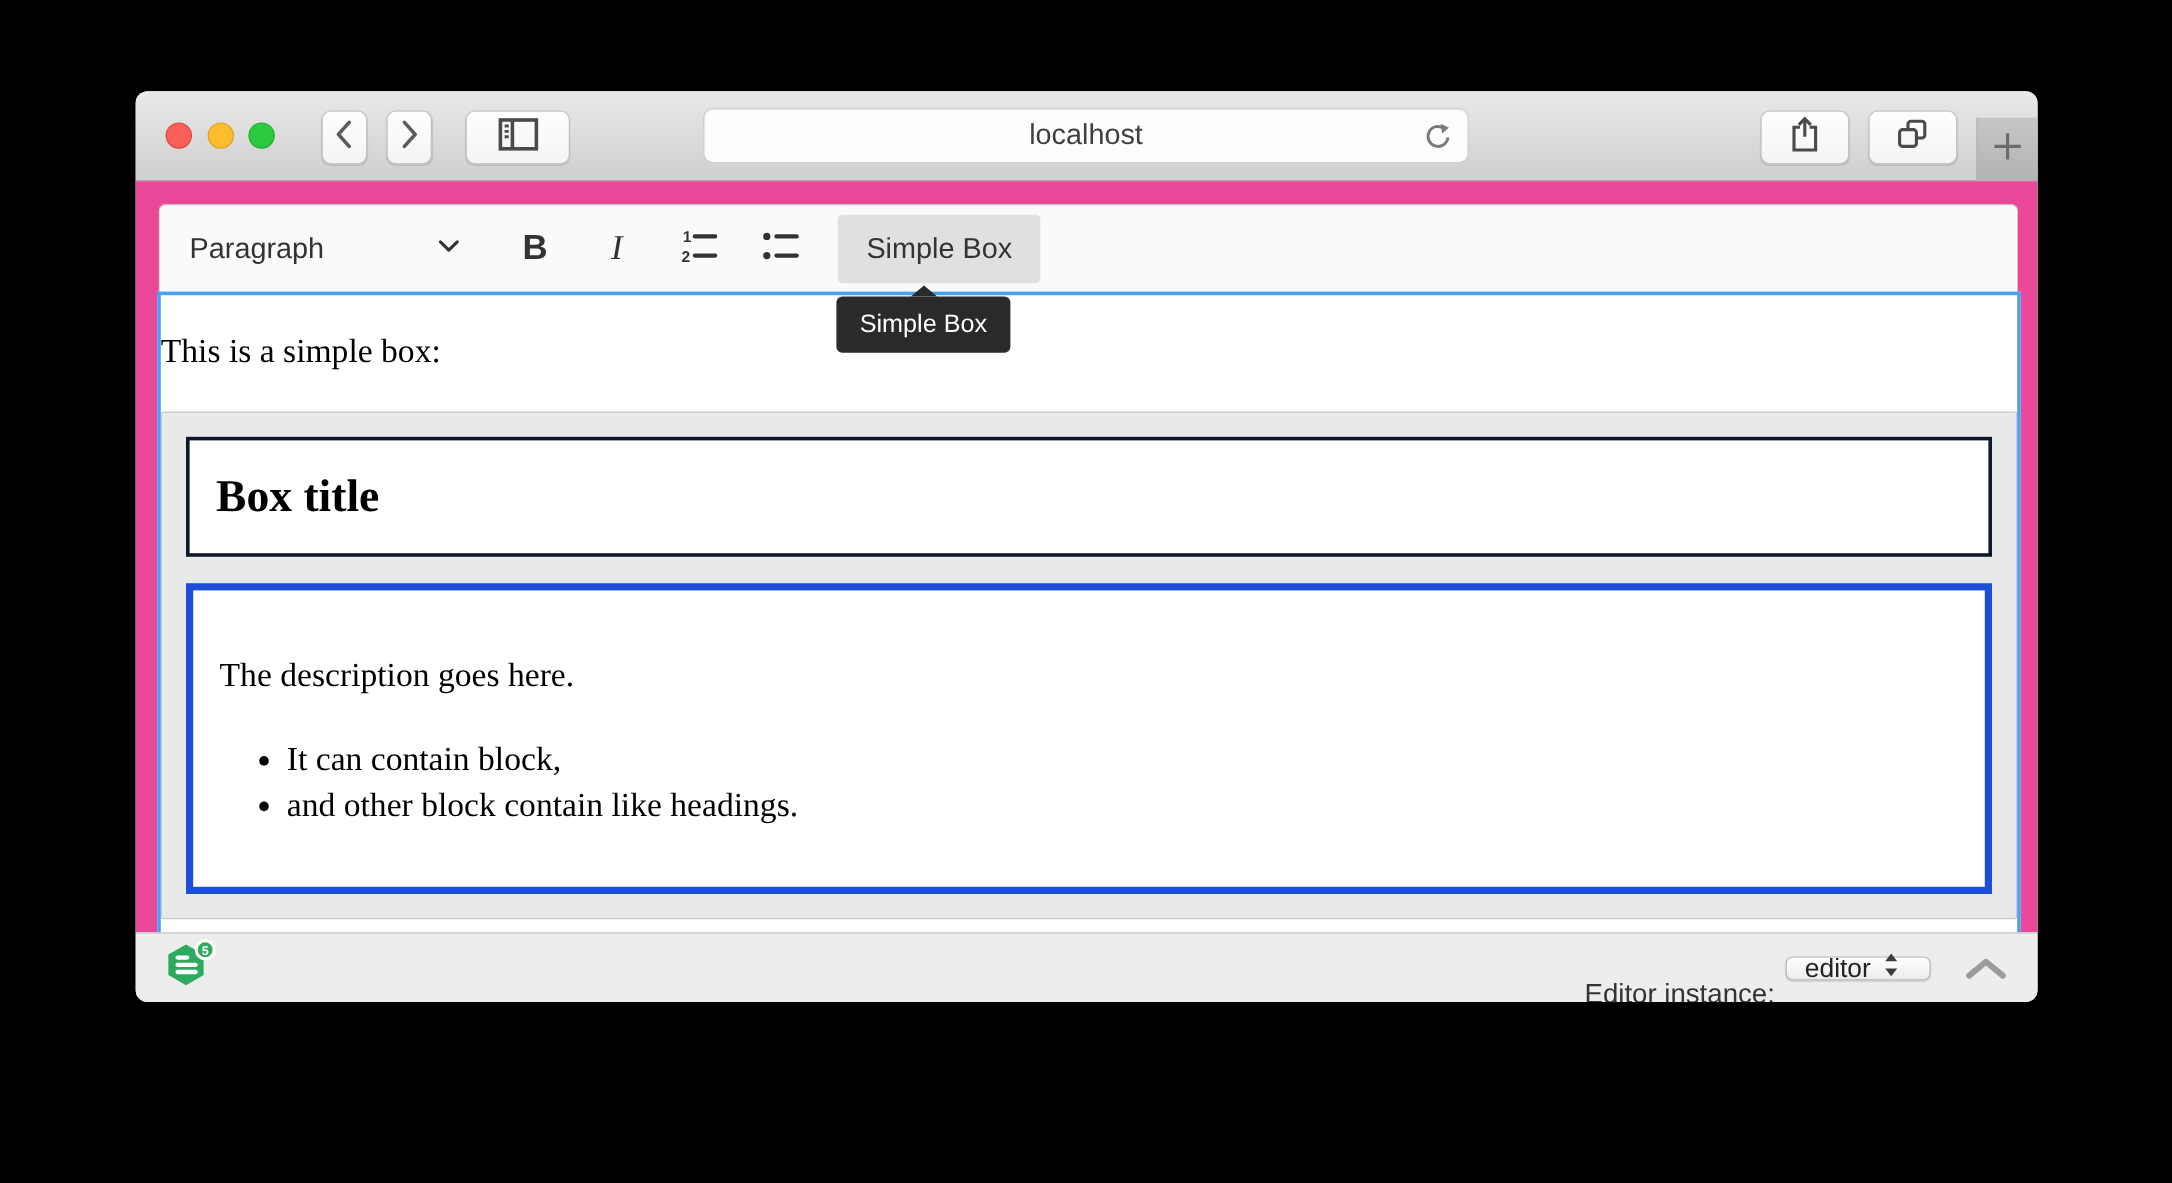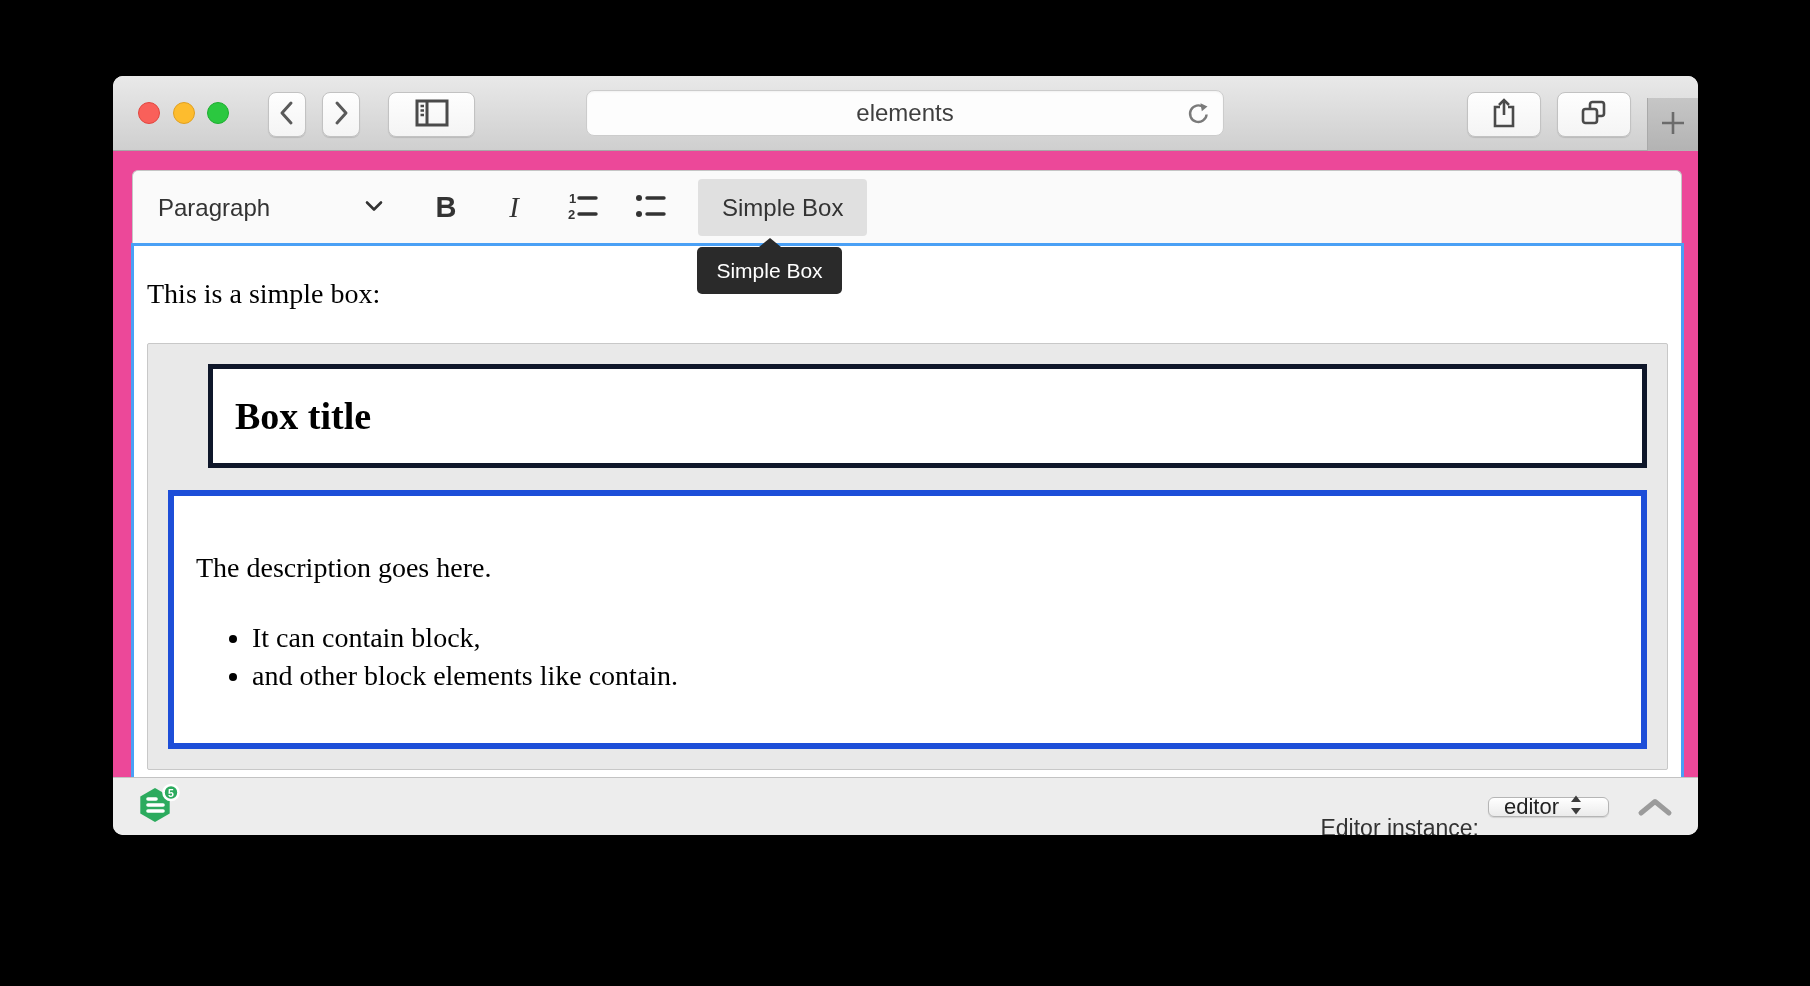--- a/index.html
+++ b/index.html
@@ -54,25 +54,25 @@
 
   .cktooltip{position:absolute;left:584px;top:96px;width:145px;height:47px;background:#2a2a2a;
     border-radius:5px;display:flex;align-items:center;justify-content:center;z-index:5;}
   .cktooltip .tiptext{color:#fff;font-size:21px;font-weight:500;white-space:nowrap;}
   .cktooltip .arrow{position:absolute;left:50%;top:-9px;margin-left:-11px;width:0;height:0;
     border-left:11px solid transparent;border-right:11px solid transparent;
     border-bottom:9px solid #2a2a2a;}
 
   .editable{position:absolute;left:18px;top:92px;width:1553px;height:628px;
     border:3px solid #4aa0f5;border-bottom:none;background:#fff;
-    padding:0 13px;overflow:hidden;font-family:"Liberation Serif",serif;color:#000;}
+    padding:0 0;overflow:hidden;font-family:"Liberation Serif",serif;color:#000;}
   .intro{margin:29px 0 0;font-size:28px;line-height:37px;}
   .simple-box{margin-top:31px;background:#e9e9e9;border:1px solid #c8c8c8;border-radius:2px;
     padding:20px;}
-  .sb-title{background:#fff;border:5px solid #0f172a;padding:17px 22px;margin-bottom:22px;margin-left:40px;}
+  .sb-title{background:#fff;border:3px solid #0f172a;padding:17px 22px;margin-bottom:22px;}
   .sb-title h1{margin:0;font-size:38px;line-height:60px;font-weight:bold;}
   .sb-desc{background:#fff;border:6px solid #1d4ed8;padding:20px 22px;}
   .sb-desc p{margin:33px 0 0;font-size:28px;line-height:37px;}
   .sb-desc ul{margin:33px 0 28px;padding-left:56px;font-size:28px;line-height:38px;}
 
   
   .statusbar{position:relative;height:58px;background:#ededed;border-top:1px solid #c3c3c3;
     display:flex;align-items:center;padding:0 25px;}
   .sb-right{margin-left:auto;display:flex;align-items:center;}
   .inst-label{font-size:23px;color:#333;margin-top:44px;}
@@ -112,21 +112,21 @@
           <rect x="2" y="2" width="30" height="24" fill="none" stroke="#4a4a4a" stroke-width="3"></rect>
           <line x1="12" y1="2" x2="12" y2="26" stroke="#4a4a4a" stroke-width="3"></line>
           <line x1="5.5" y1="7" x2="9" y2="7" stroke="#4a4a4a" stroke-width="2.4"></line>
           <line x1="5.5" y1="11.5" x2="9" y2="11.5" stroke="#4a4a4a" stroke-width="2.4"></line>
           <line x1="5.5" y1="16" x2="9" y2="16" stroke="#4a4a4a" stroke-width="2.4"></line>
         </svg>
       </span>
     </div>
 
     <div class="urlfield">
-      <span class="urltext">elements</span>
+      <span class="urltext">localhost</span>
       <span class="reload">
         <svg width="27" height="27" viewBox="0 0 27 27">
           <path d="M18.5 7.2 A8.3 8.3 0 1 0 21.6 14.5" fill="none" stroke="#7a7a7a" stroke-width="2.4"></path>
           <polygon points="15.5,3.2 22.5,6.4 16.8,11.2" fill="#7a7a7a"></polygon>
         </svg>
       </span>
     </div>
 
     <div class="cbtn btn-share">
       <span>
@@ -205,21 +205,21 @@
     <div class="editable">
       <p class="intro">This is a simple box:</p>
       <div class="simple-box">
         <div class="sb-title">
           <h1>Box title</h1>
         </div>
         <div class="sb-desc">
           <p>The description goes here.</p>
           <ul>
             <li>It can contain block,</li>
-            <li>and other block elements like contain.</li>
+            <li>and other block contain like headings.</li>
           </ul>
         </div>
       </div>
     </div>
   </div>
 
   <div class="statusbar">
     <span>
       <svg width="42" height="44" viewBox="0 0 42 44">
         <polygon points="17,5 31.7,13.5 31.7,30.5 17,39 2.3,30.5 2.3,13.5" fill="#2cab5e"></polygon>

